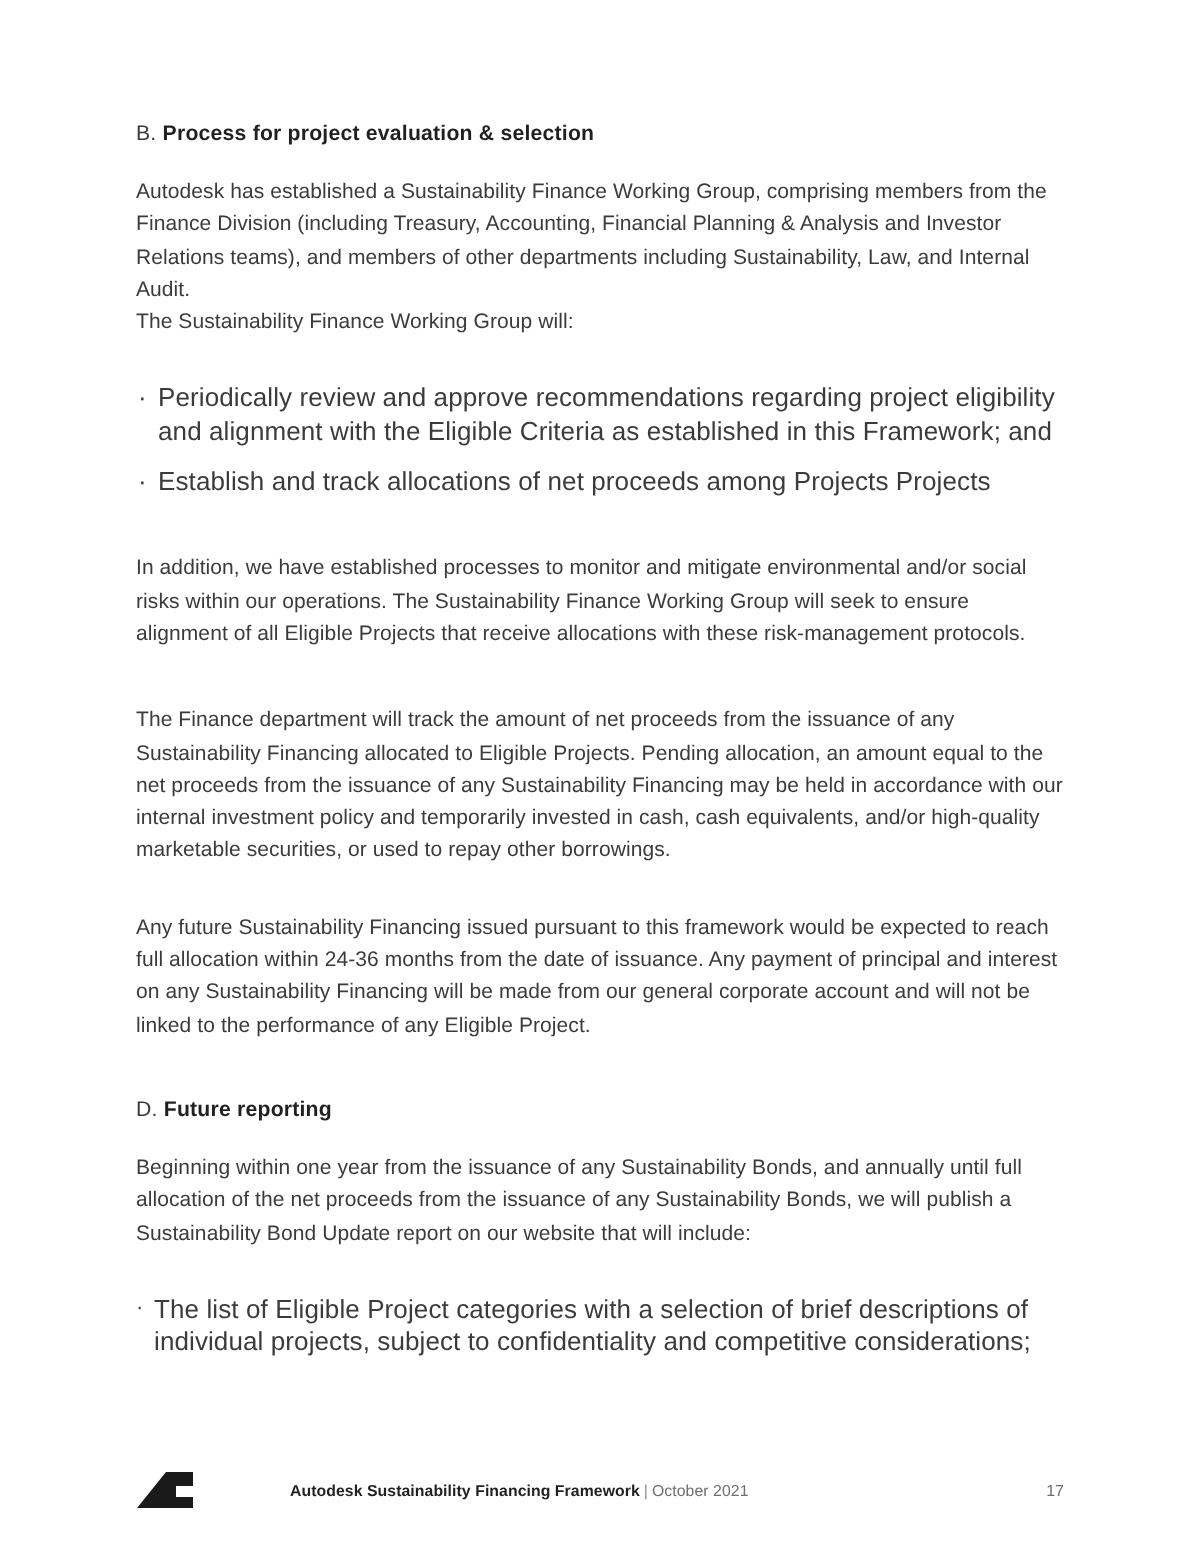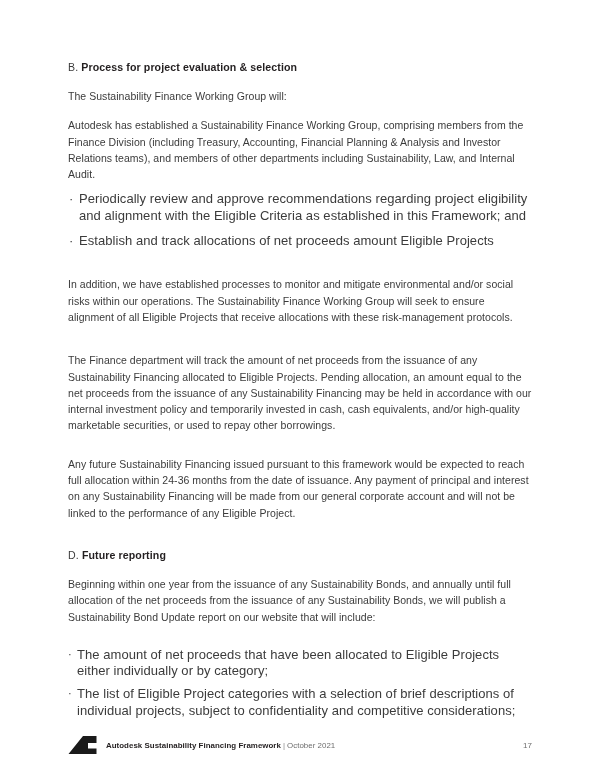--- a/index.html
+++ b/index.html
@@ -112,20 +112,21 @@
     width: 464px;
     height: 26px;
   }
   .footer-left {
     position: absolute;
     left: 0;
     top: 0;
     display: flex;
     align-items: center;
     height: 26px;
+    gap: 39px;
   }
   .logo {
     width: 30px;
     height: 22px;
     display: block;
     flex: 0 0 auto;
   }
   .footer-text {
     margin-left: 8px;
     font-size: 7.9px;
@@ -163,28 +164,28 @@
 <div class="page">
 
   <div class="content">
 
     <div>
       <p class="heading">
         <span class="letter">B.</span>
         <span class="title">Process for project evaluation &amp; selection</span>
       </p>
 
+      <p class="para tight">Autodesk has established a Sustainability Finance Working Group, comprising members from the Finance Division (including Treasury, Accounting, Financial Planning &amp; Analysis and Investor Relations teams), and members of other departments including Sustainability, Law, and Internal Audit.</p>
       <p class="para after-tight">The Sustainability Finance Working Group will:</p>
-      <p class="para tight">Autodesk has established a Sustainability Finance Working Group, comprising members from the Finance Division (including Treasury, Accounting, Financial Planning &amp; Analysis and Investor Relations teams), and members of other departments including Sustainability, Law, and Internal Audit.</p>
 
       <div class="spacer-sm"></div>
 
       <ul class="blist">
         <li>Periodically review and approve recommendations regarding project eligibility and alignment with the Eligible Criteria as established in this Framework; and</li>
-        <li>Establish and track allocations of net proceeds amount Eligible Projects</li>
+        <li>Establish and track allocations of net proceeds among Projects Projects</li>
       </ul>
 
       <div class="spacer-md"></div>
 
       <p class="para">In addition, we have established processes to monitor and mitigate environmental and/or social risks within our operations. The Sustainability Finance Working Group will seek to ensure alignment of all Eligible Projects that receive allocations with these risk-management protocols.</p>
     </div>
 
     <div class="spacer-md"></div>
 
     <div>
@@ -202,21 +203,20 @@
       <p class="heading">
         <span class="letter">D.</span>
         <span class="title">Future reporting</span>
       </p>
 
       <p class="para">Beginning within one year from the issuance of any Sustainability Bonds, and annually until full allocation of the net proceeds from the issuance of any Sustainability Bonds, we will publish a Sustainability Bond Update report on our website that will include:</p>
 
       <div class="spacer-sm"></div>
 
       <ul class="blist dense">
-        <li>The amount of net proceeds that have been allocated to Eligible Projects either individually or by category;</li>
         <li>The list of Eligible Project categories with a selection of brief descriptions of individual projects, subject to confidentiality and competitive considerations;</li>
 
       </ul>
     </div>
 
   </div>
 
   <div class="footer">
     <div class="footer-left">
       <svg class="logo" viewBox="0 0 60 44" aria-hidden="true">

